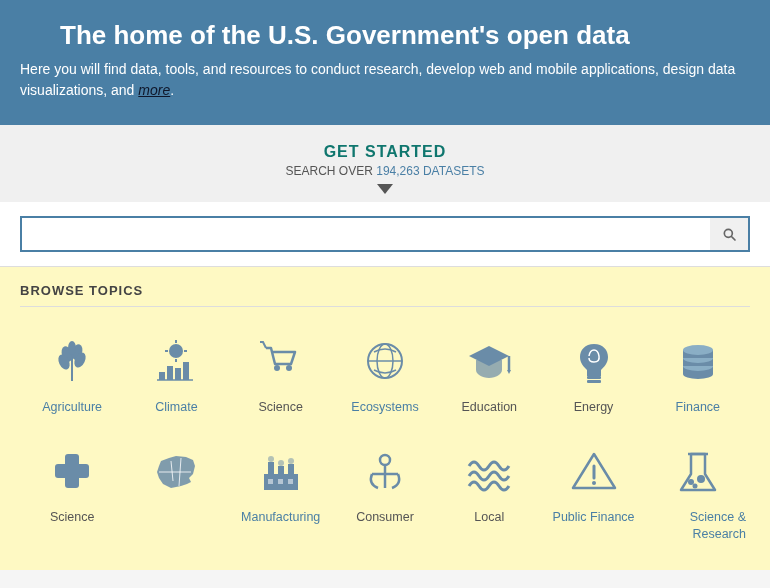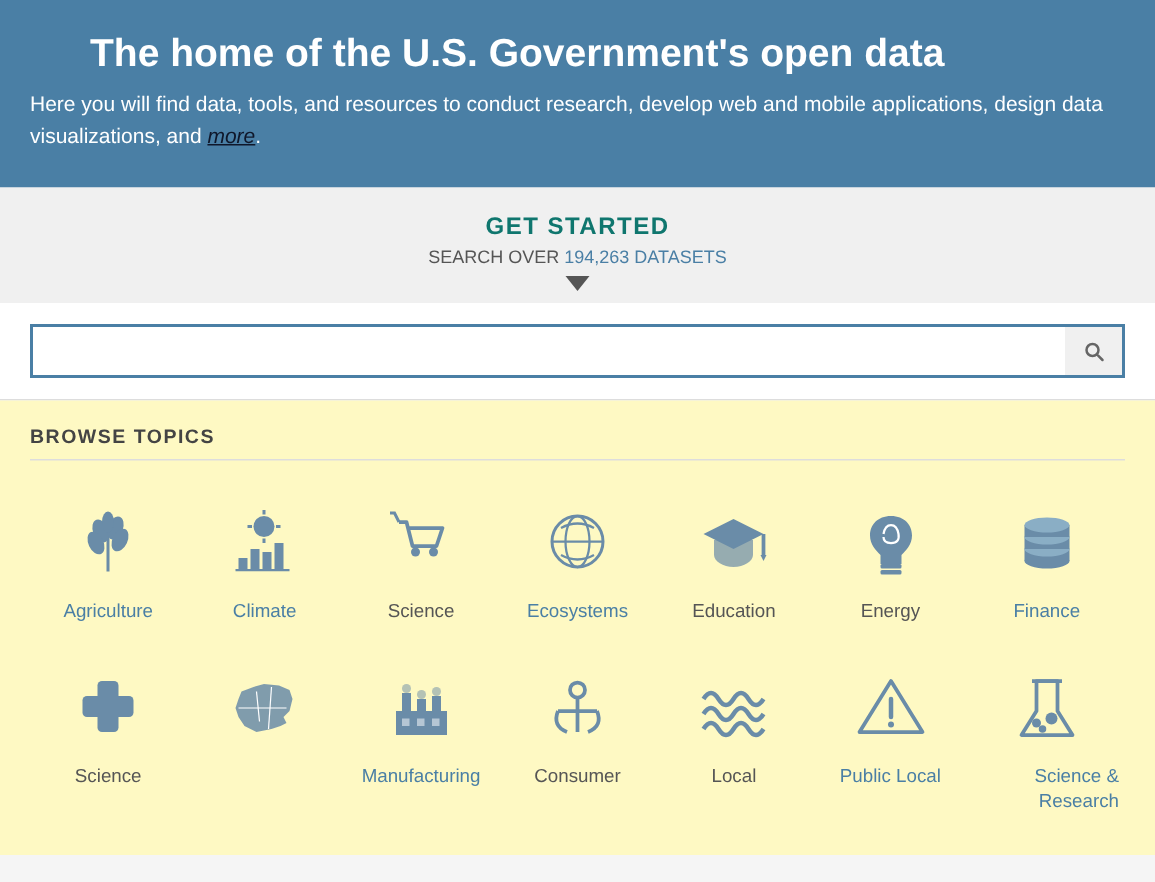--- a/index.html
+++ b/index.html
@@ -346,21 +346,21 @@
 
     <div class="topic-item">
       <div class="topic-icon">
         <svg width="50" height="50" viewBox="0 0 50 50">
 
           <polygon points="25,8 46,42 4,42" stroke="#6a8ca8" stroke-width="2.5" fill="none" stroke-linejoin="round"></polygon>
           <line x1="25" y1="20" x2="25" y2="32" stroke="#6a8ca8" stroke-width="3" stroke-linecap="round"></line>
           <circle cx="25" cy="37" r="2" fill="#6a8ca8"></circle>
         </svg>
       </div>
-      <span class="topic-label link">Public Local</span>
+      <span class="topic-label link">Public Finance</span>
     </div>
 
     <div class="topic-item">
       <div class="topic-icon">
         <svg width="50" height="50" viewBox="0 0 50 50">
 
           <path d="M18 8 L18 28 L8 44 L42 44 L32 28 L32 8 Z" stroke="#6a8ca8" stroke-width="2.5" fill="none" stroke-linejoin="round"></path>
           <line x1="15" y1="8" x2="35" y2="8" stroke="#6a8ca8" stroke-width="2.5"></line>
 
           <circle cx="18" cy="36" r="3" fill="#6a8ca8"></circle>

